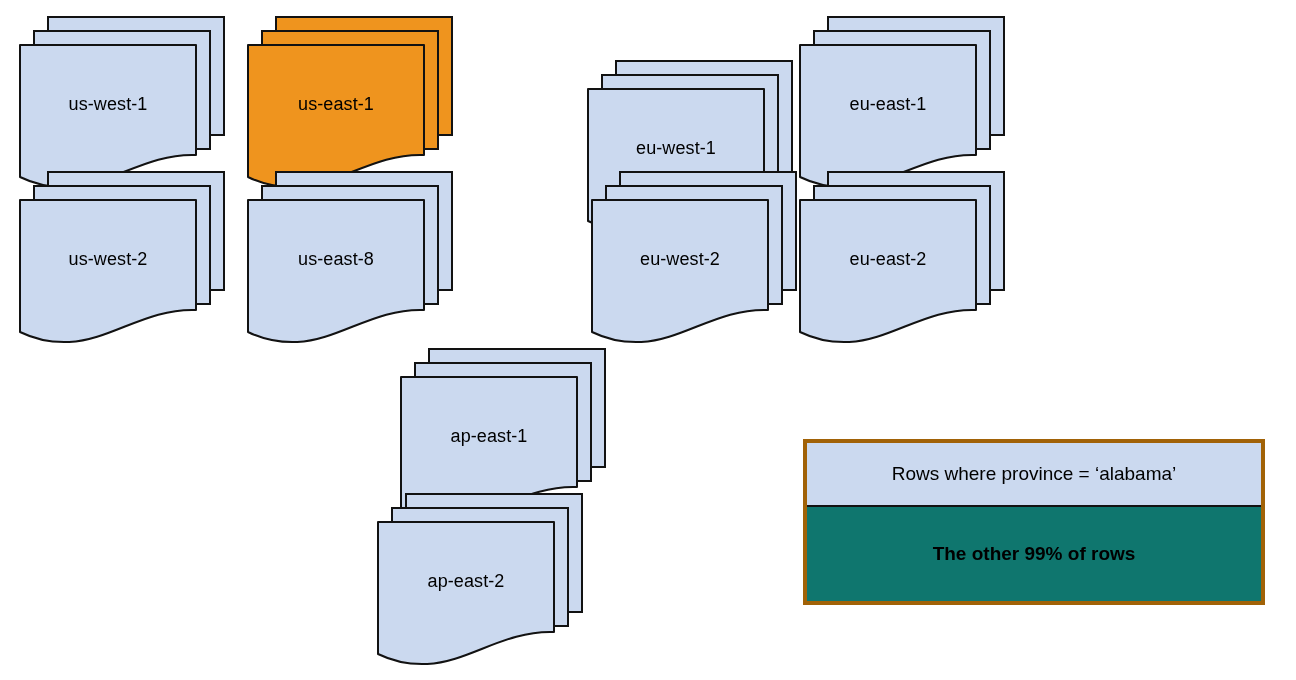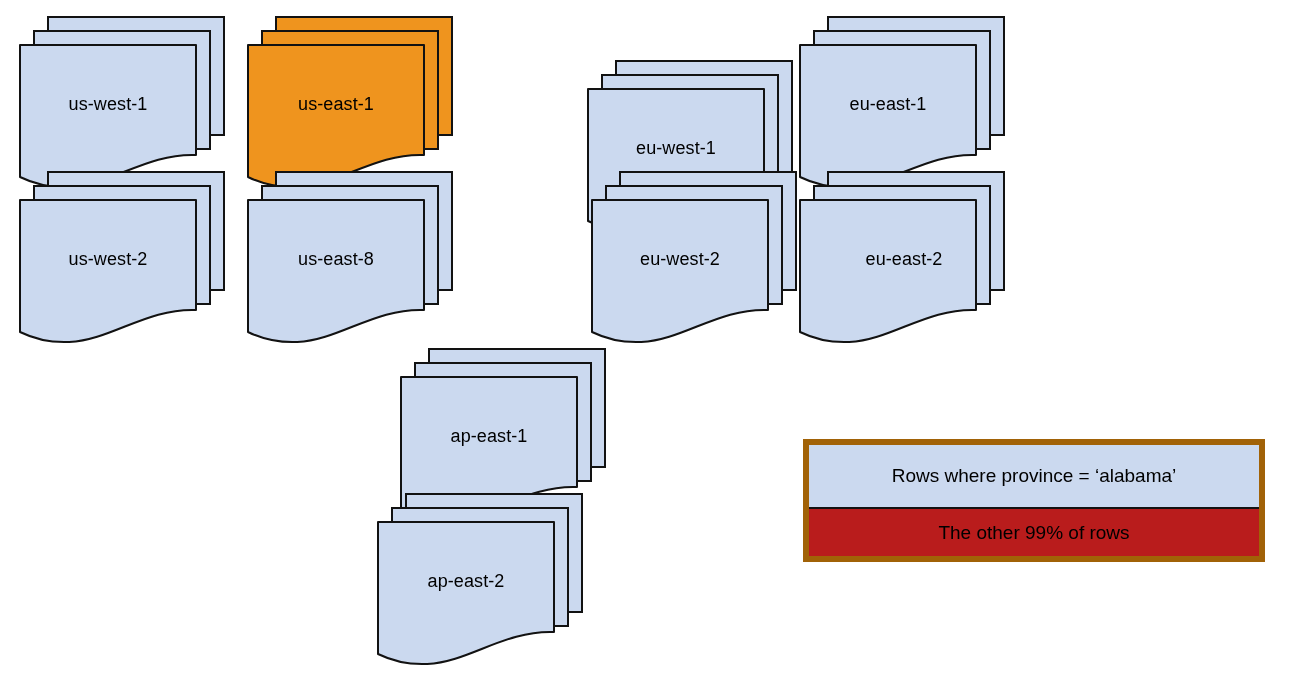--- a/index.html
+++ b/index.html
@@ -50,43 +50,44 @@
     letter-spacing: 0.1px;
     white-space: nowrap;
     pointer-events: none;
   }
   
   .legend {
     position: absolute;
     left: 803px;
     top: 439px;
     width: 462px;
-    height: 123px;
-    border: 6px solid #a16207;
+    height: 166px;
+    border: 4px solid #a16207;
     box-sizing: border-box;
     display: flex;
     flex-direction: column;
   }
   .legend-row {
     flex: 1 1 0;
     display: flex;
     align-items: center;
     justify-content: center;
     font-size: 19px;
     color: #000000;
     box-sizing: border-box;
   }
   .legend-row.blue {
     background: #cbd9ef;
     height: 64px;
     flex: 0 0 64px;
     border-bottom: 2px solid #121212;
   }
   .legend-row.orange {
-    background: #b91c1c;
+    background: #0f766e;
+    font-weight: bold;
   }
 </style>
 </head>
 <body>
 
 <div id="canvas">
     <div class="stack" style="left: 20px; top: 17px;">
       <svg viewBox="0 0 212 156" width="212" height="156">
         <rect x="28" y="0" width="176" height="118" fill="#cbd9ef" stroke="#121212" stroke-width="2"></rect>
         <rect x="14" y="14" width="176" height="118" fill="#cbd9ef" stroke="#121212" stroke-width="2"></rect>
@@ -141,21 +142,21 @@
         <path d="M 0 0 L 176 0 L 176 110 C 126.72 108, 91.52000000000001 140, 49.28 142 C 28.16 143, 12.32 138, 0 132 Z" transform="translate(0,28)" fill="#cbd9ef" stroke="#121212" stroke-width="2" stroke-linejoin="round"></path>
       </svg>
       <div class="stack-label" style="top: 28px;">eu-west-2</div>
     </div>
     <div class="stack" style="left: 800px; top: 172px;">
       <svg viewBox="0 0 212 156" width="212" height="156">
         <rect x="28" y="0" width="176" height="118" fill="#cbd9ef" stroke="#121212" stroke-width="2"></rect>
         <rect x="14" y="14" width="176" height="118" fill="#cbd9ef" stroke="#121212" stroke-width="2"></rect>
         <path d="M 0 0 L 176 0 L 176 110 C 126.72 108, 91.52000000000001 140, 49.28 142 C 28.16 143, 12.32 138, 0 132 Z" transform="translate(0,28)" fill="#cbd9ef" stroke="#121212" stroke-width="2" stroke-linejoin="round"></path>
       </svg>
-      <div class="stack-label" style="top: 28px; padding-left: 16px;">eu-east-2</div>
+      <div class="stack-label" style="top: 28px;">eu-east-2</div>
     </div>
     <div class="stack" style="left: 401px; top: 349px;">
       <svg viewBox="0 0 212 156" width="212" height="156">
         <rect x="28" y="0" width="176" height="118" fill="#cbd9ef" stroke="#121212" stroke-width="2"></rect>
         <rect x="14" y="14" width="176" height="118" fill="#cbd9ef" stroke="#121212" stroke-width="2"></rect>
         <path d="M 0 0 L 176 0 L 176 110 C 126.72 108, 91.52000000000001 140, 49.28 142 C 28.16 143, 12.32 138, 0 132 Z" transform="translate(0,28)" fill="#cbd9ef" stroke="#121212" stroke-width="2" stroke-linejoin="round"></path>
       </svg>
       <div class="stack-label" style="top: 28px;">ap-east-1</div>
     </div>
     <div class="stack" style="left: 378px; top: 494px; padding-left: 25px;">

